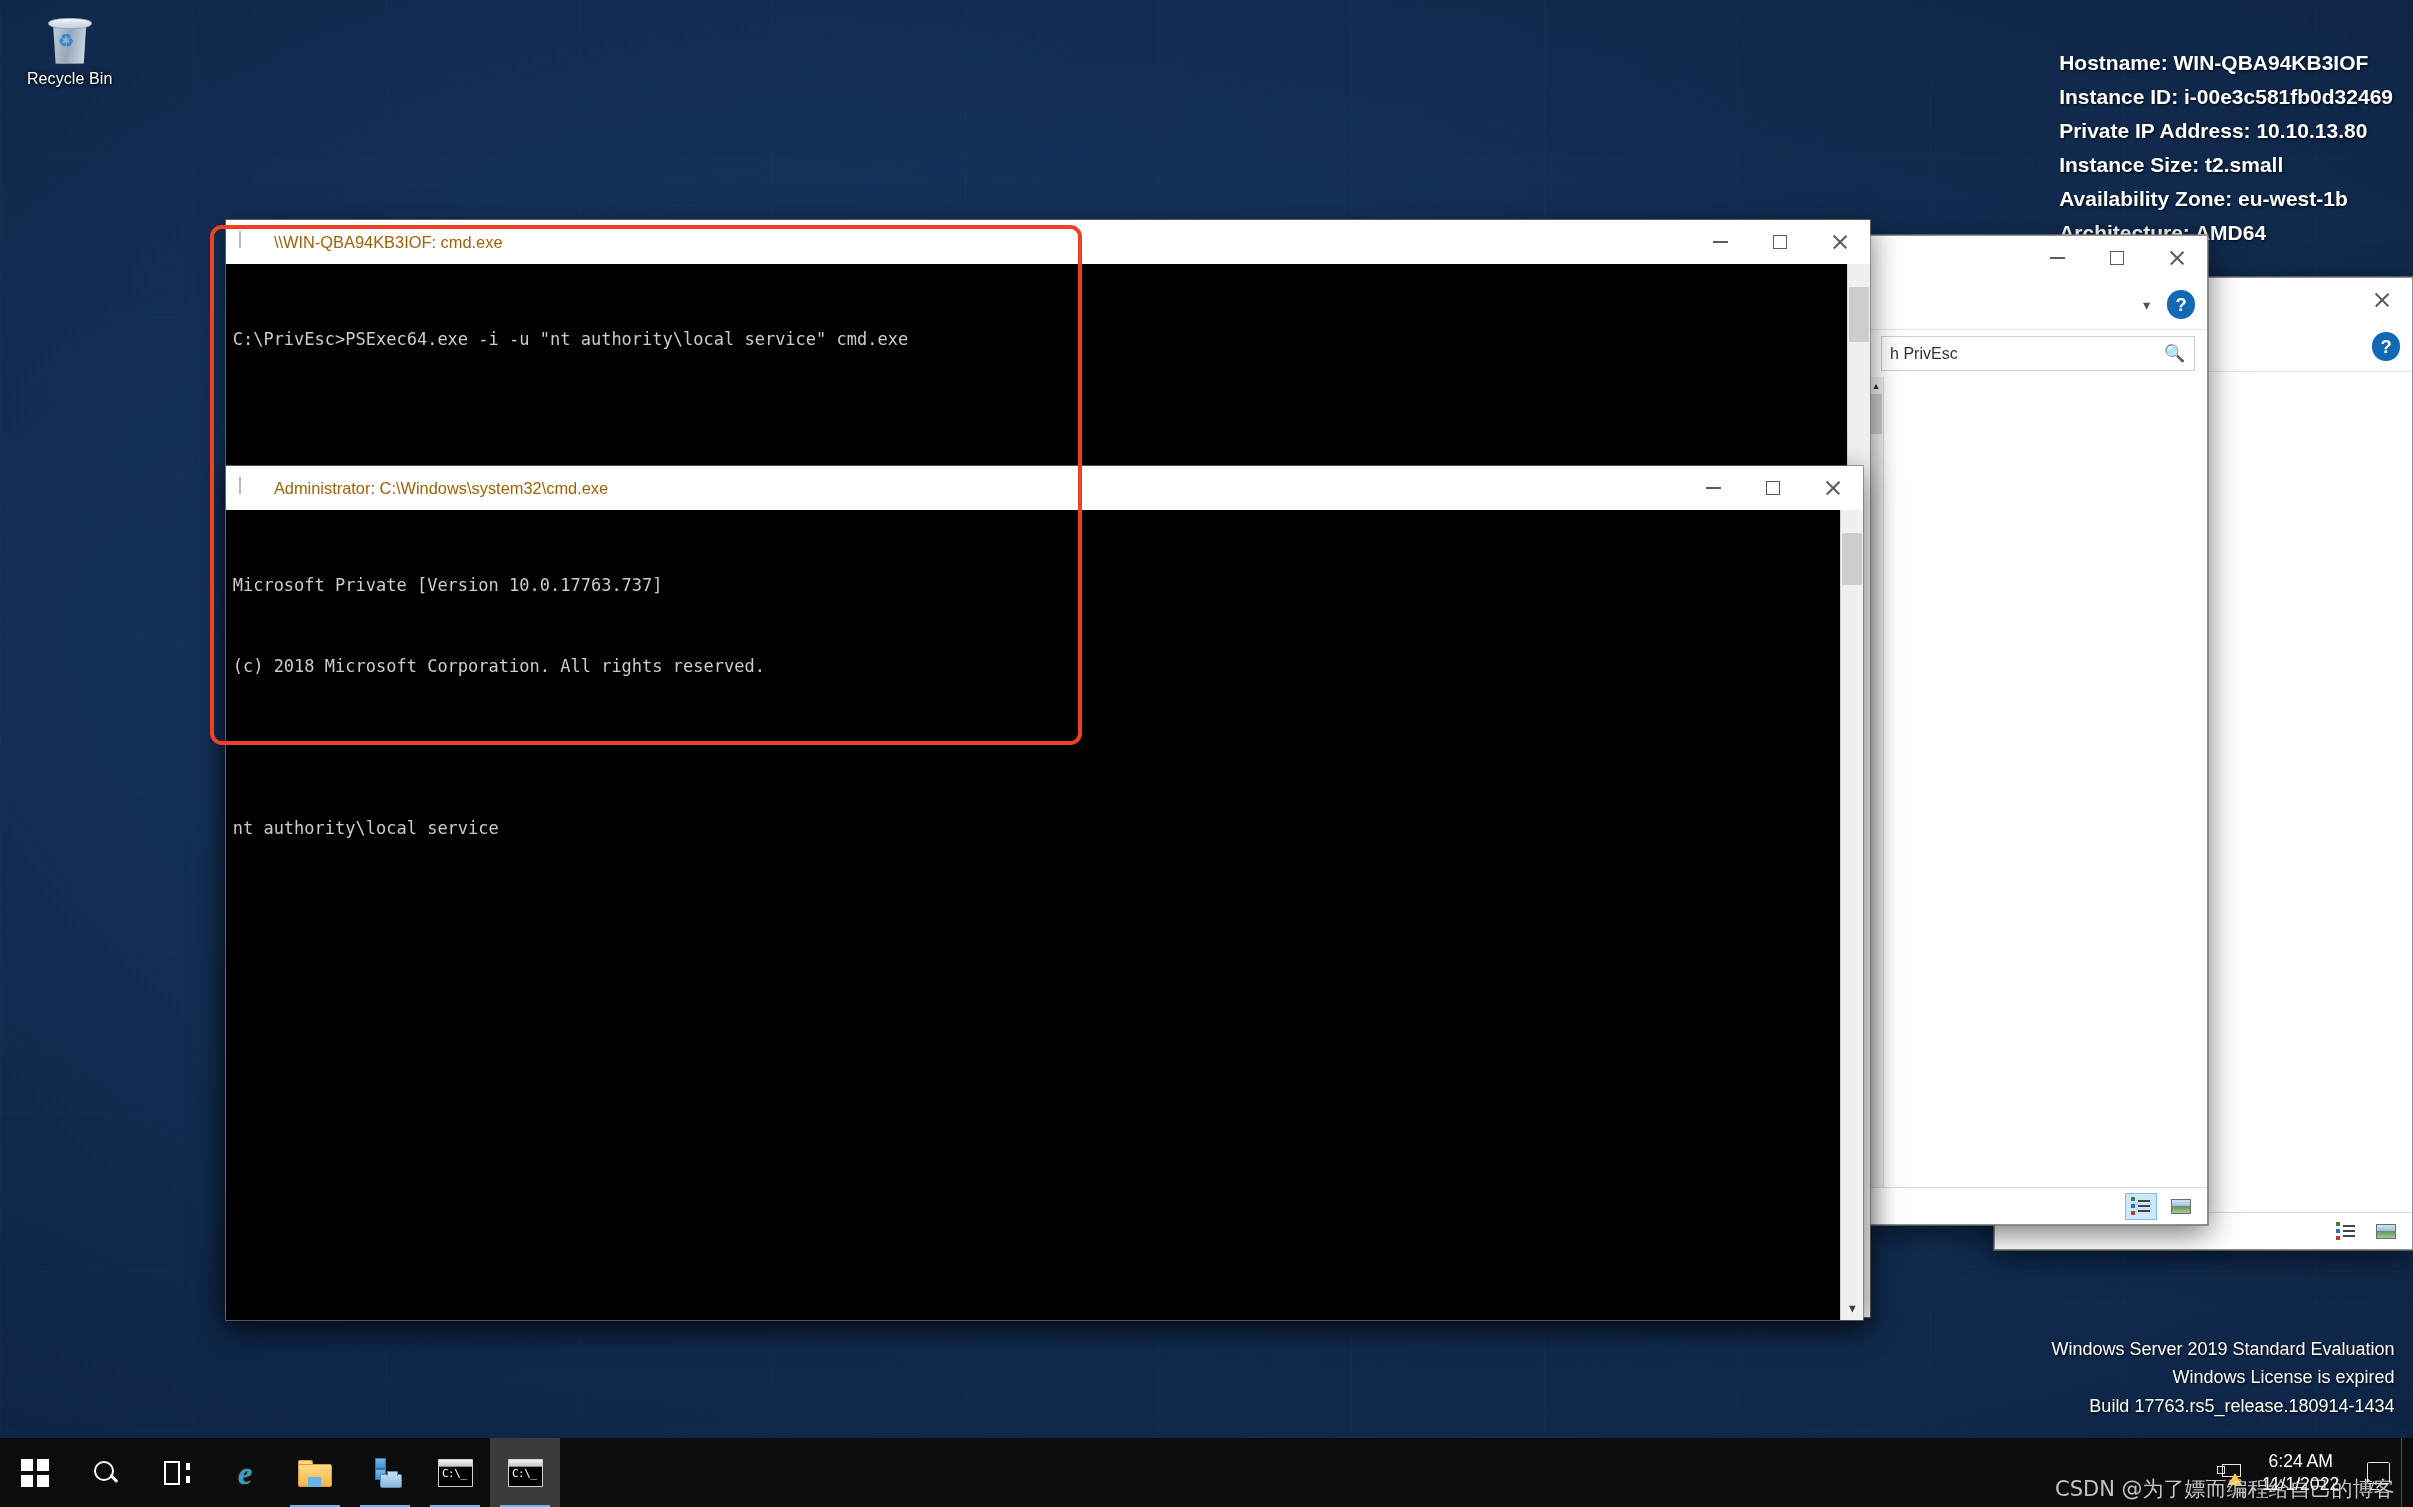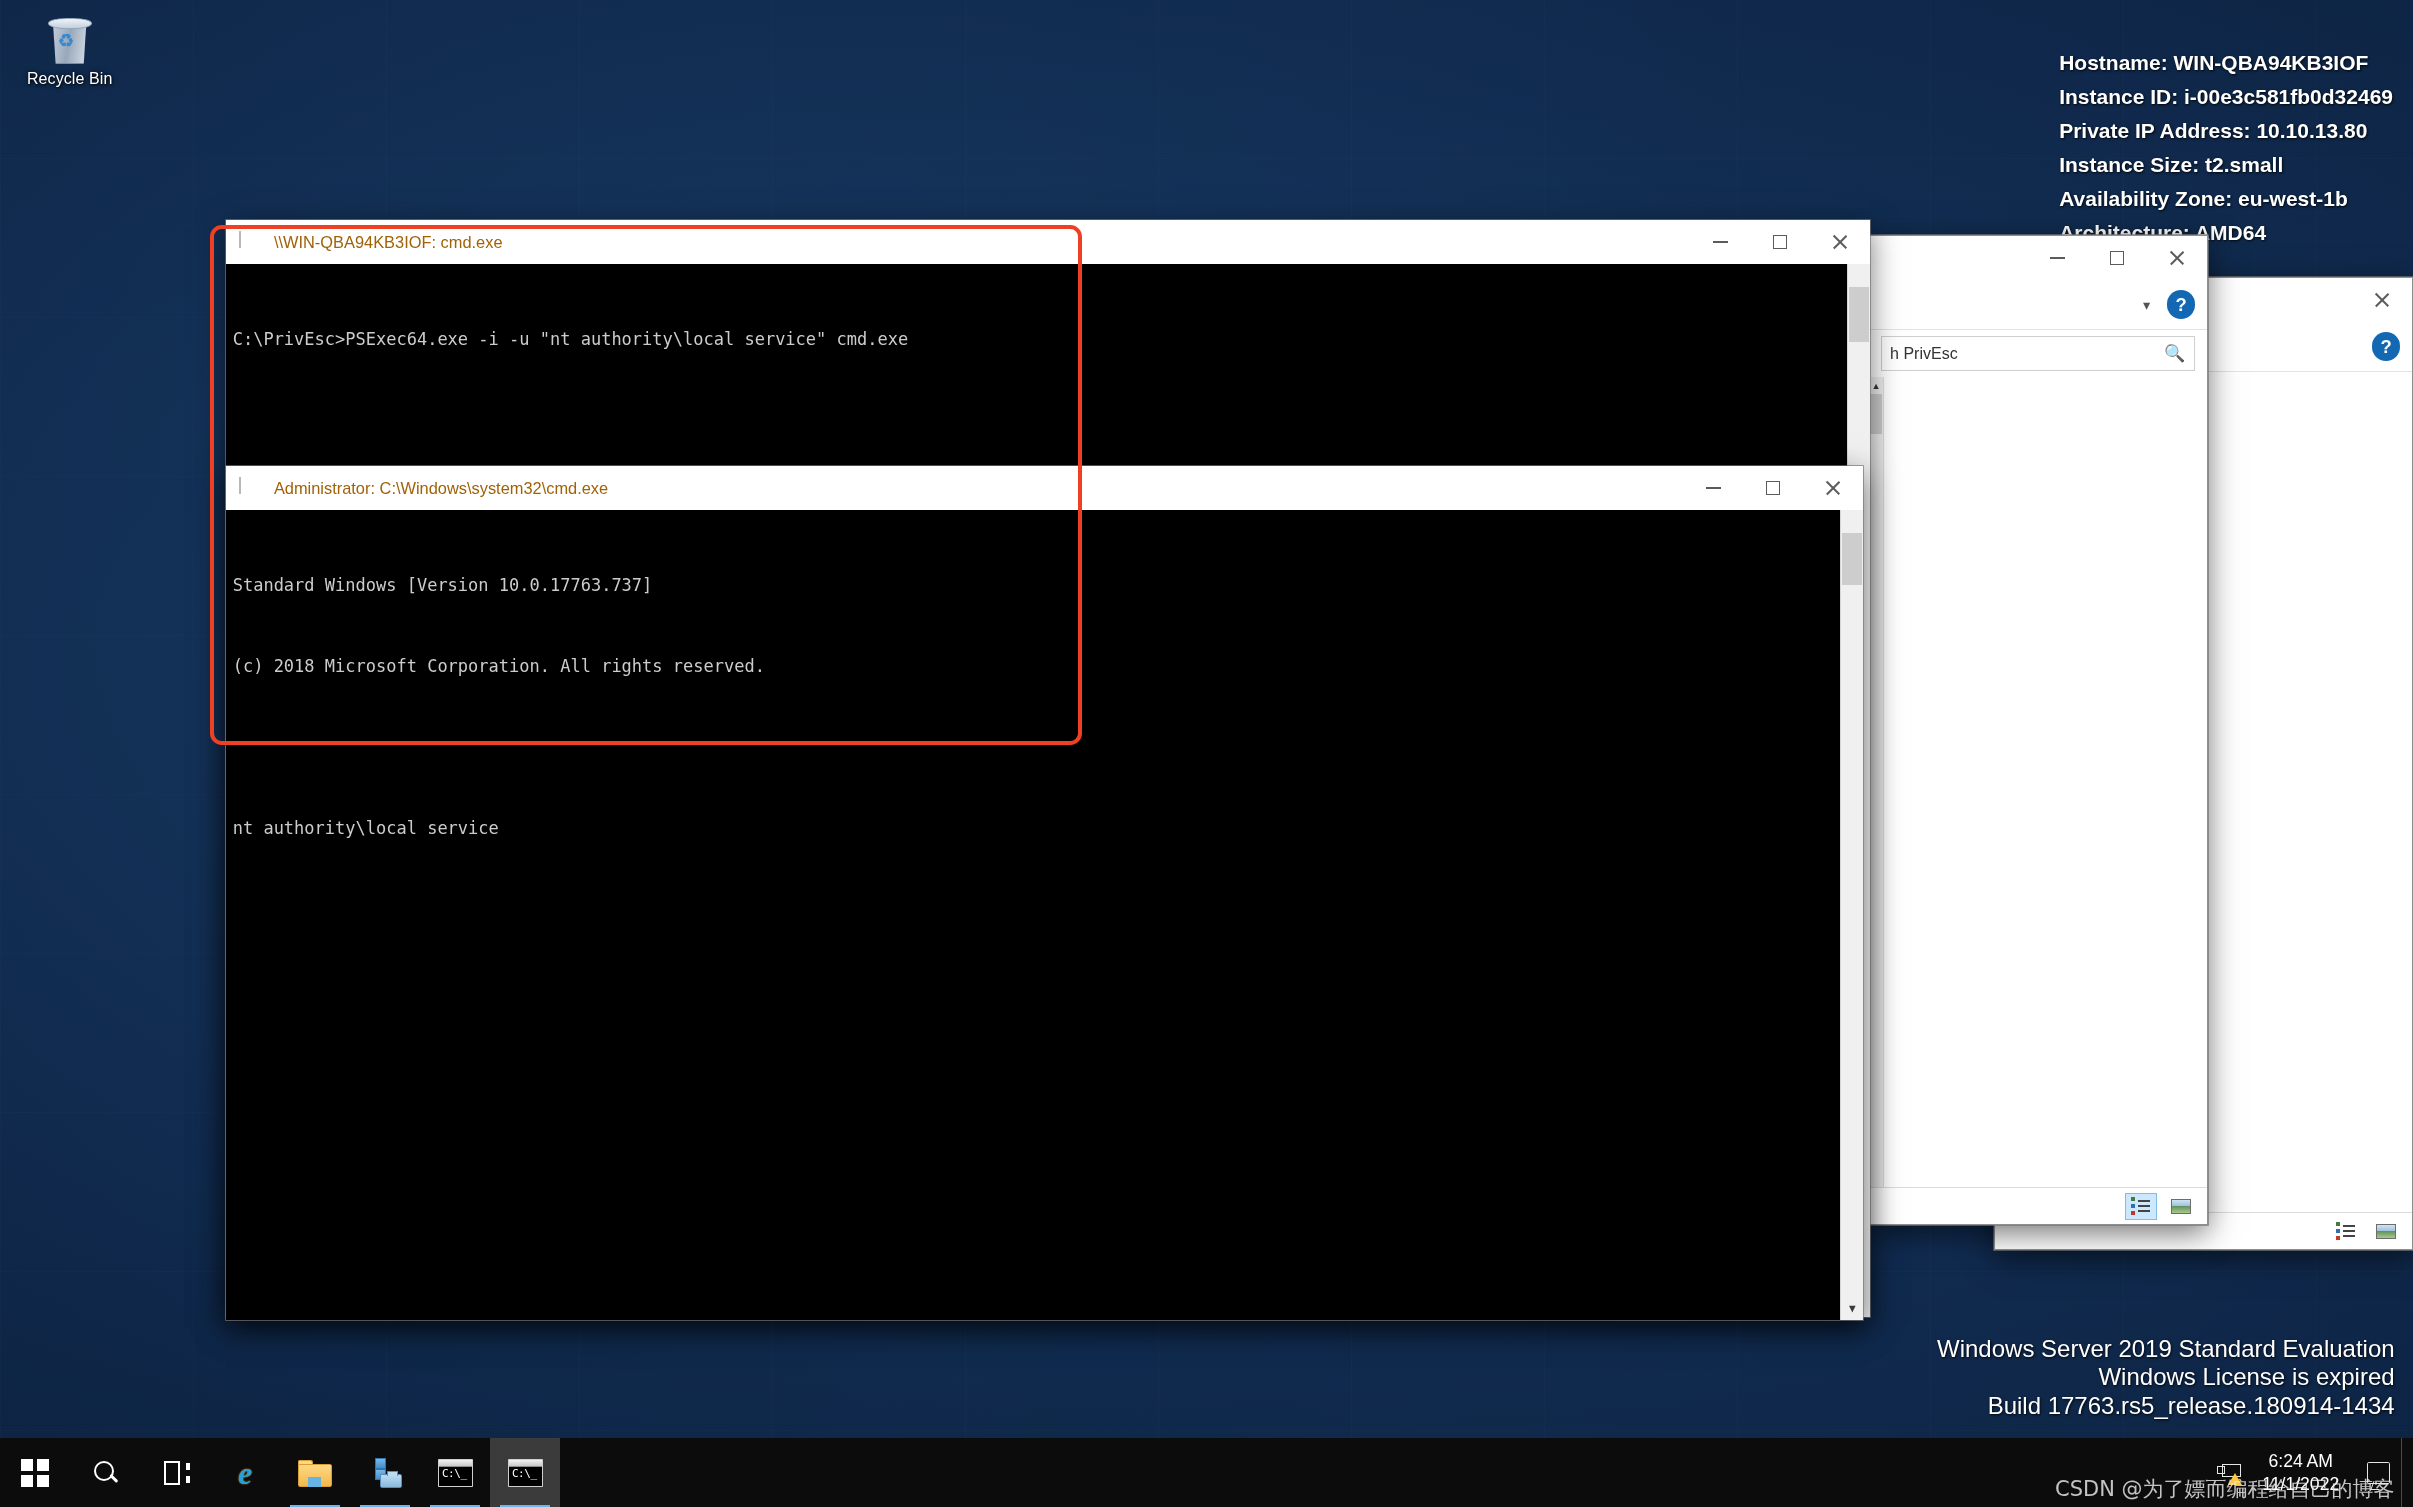--- a/index.html
+++ b/index.html
@@ -84,21 +84,21 @@
     user-select: none;
     white-space: nowrap;
   }
   #bginfo div { font-weight: 700; }
 
   #system-info {
     position: absolute;
     right: 18.4px; bottom: 88px;
     text-align: right;
     color: #ffffff;
-    font-size: 24px;
+    font-size: 18px;
     line-height: 28.5px;
     text-shadow: 0.8px 0.8px 2.5px rgba(0,0,0,.9);
     user-select: none;
     white-space: nowrap;
   }
 
   
   .window {
     position: absolute;
     background: #ffffff;
@@ -689,21 +689,21 @@
         </span>
         <span class="tb-btn">
           <span class="gl-max"></span>
         </span>
         <span class="tb-btn close">
           <span class="gl-close"></span>
         </span>
       </span>
     </div>
     <div class="console-body" style="flex:1;">
-      <span class="line">Standard Windows [Version 10.0.17763.737]</span>
+      <span class="line">Microsoft Private [Version 10.0.17763.737]</span>
       <span class="line">(c) 2018 Microsoft Corporation. All rights reserved.</span>
       <span class="line"></span>
       <span class="line">nt authority\local service</span>
       <span class="line"></span>
 
       <div class="con-scroll">
         <div class="sb-arrow up">▲</div>
         <div class="sb-thumb" style="top:22.6px; height:52px;"></div>
         <div class="sb-arrow down">▼</div>
       </div>

